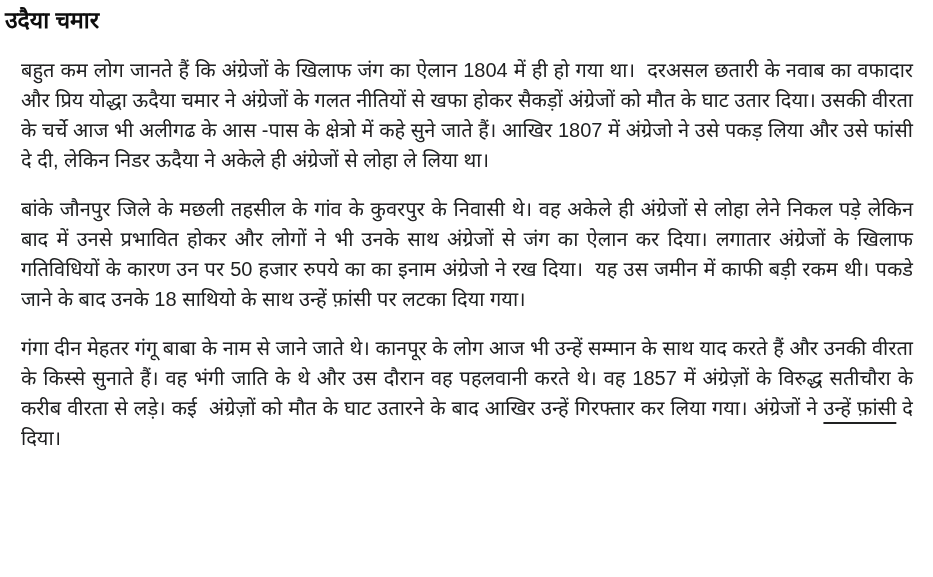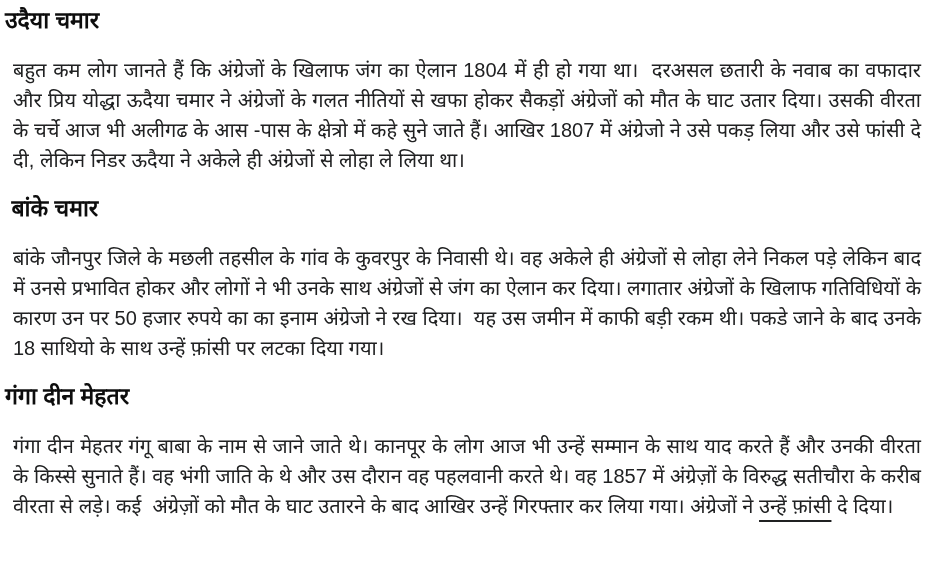--- a/index.html
+++ b/index.html
@@ -25,21 +25,21 @@
     font-size: 23px;
     line-height: 28px;
     font-weight: 700;
     color: #0d0d0d;
     margin: 0 0 21px 0;
     white-space: pre-wrap; 
   }
   p.body-text {
     font-size: 20px;
     line-height: 30px;
-    margin: 8px;
+    margin: 16px;
     text-align: justify;
     white-space: pre-wrap; 
     color: #202122;
   }
   
   .spell-flag {
     text-decoration-line: underline;
     text-decoration-style: wavy;
     text-decoration-color: rgba(221, 58, 58, 0.85);
     text-decoration-thickness: 1px;
@@ -51,22 +51,20 @@
 <body>
 
 <main class="doc">
 
   <section class="doc-section">
     <h2 class="heading">उदैया चमार</h2>
     <p class="body-text">बहुत कम लोग जानते हैं कि अंग्रेजों के खिलाफ जंग का ऐलान 1804 में ही हो गया था।  दरअसल छतारी के नवाब का वफादार और प्रिय योद्धा ऊदैया चमार ने अंग्रेजों के गलत नीतियों से खफा होकर सैकड़ों अंग्रेजों को मौत के घाट उतार दिया। उसकी वीरता के चर्चे आज भी अलीगढ के आस -पास के क्षेत्रो में कहे सुने जाते हैं। आखिर 1807 में अंग्रेजो ने उसे पकड़ लिया और उसे फांसी दे दी, लेकिन निडर ऊदैया ने अकेले ही अंग्रेजों से लोहा ले लिया था।</p>
   </section>
 
   <section class="doc-section">
-    <h2 class="heading"> बांके चमार</h2>
     <p class="body-text">बांके जौनपुर जिले के मछली तहसील के गांव के कुवरपुर के निवासी थे। वह अकेले ही अंग्रेजों से लोहा लेने निकल पड़े लेकिन बाद में उनसे प्रभावित होकर और लोगों ने भी उनके साथ अंग्रेजों से जंग का ऐलान कर दिया। लगातार अंग्रेजों के खिलाफ गतिविधियों के कारण उन पर 50 हजार रुपये का का इनाम अंग्रेजो ने रख दिया।  यह उस जमीन में काफी बड़ी रकम थी। पकडे जाने के बाद उनके 18 साथियो के साथ उन्हें फ़ांसी पर लटका दिया गया।</p>
   </section>
 
   <section class="doc-section">
-    <h2 class="heading">गंगा दीन मेहतर</h2>
     <p class="body-text"><span>गंगा दीन मेहतर गंगू बाबा के नाम से जाने जाते थे। कानपूर के लोग आज भी उन्हें सम्मान के साथ याद करते हैं और उनकी वीरता के किस्से सुनाते हैं। वह भंगी जाति के थे और उस दौरान वह पहलवानी करते थे। वह 1857 में अंग्रेज़ों के विरुद्ध सतीचौरा के करीब वीरता से लड़े। कई  अंग्रेज़ों को मौत के घाट उतारने के बाद आखिर उन्हें गिरफ्तार कर लिया गया। अंग्रेजों ने </span><span class="spell-flag">उन्हें फ़ांसी</span><span> दे दिया।</span></p>
   </section>
 
 </main>
 
 </body></html>

